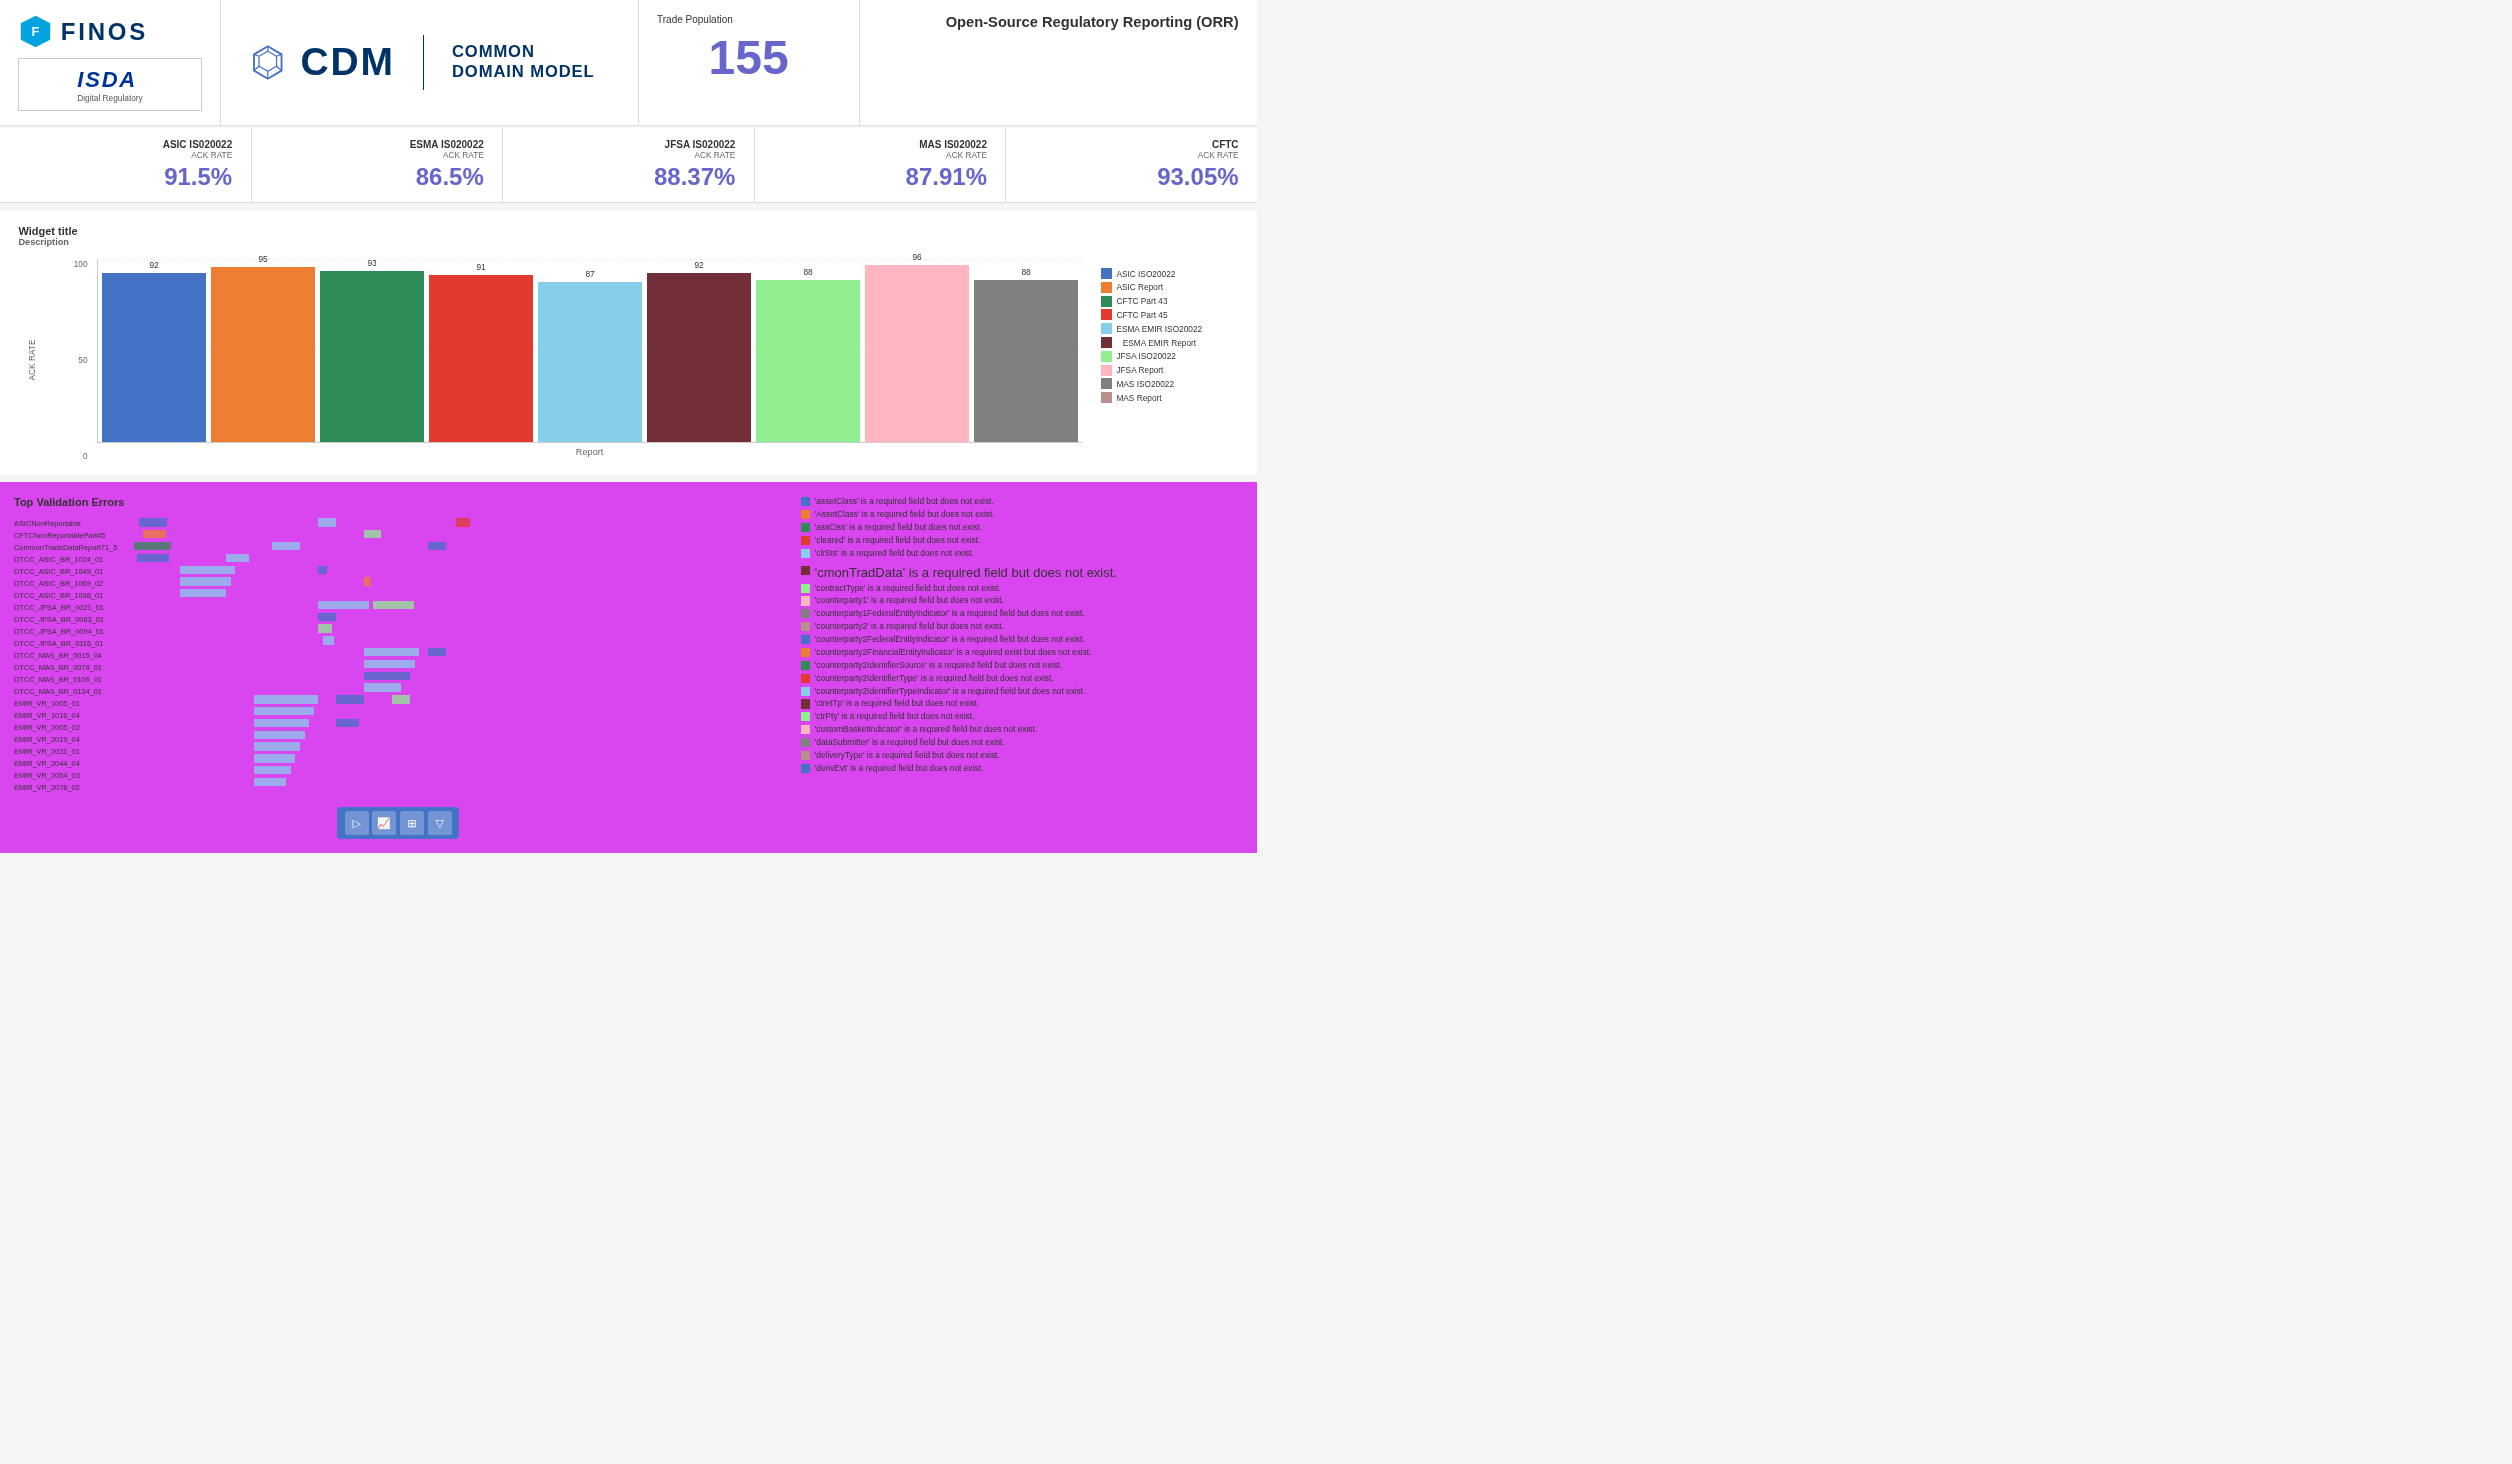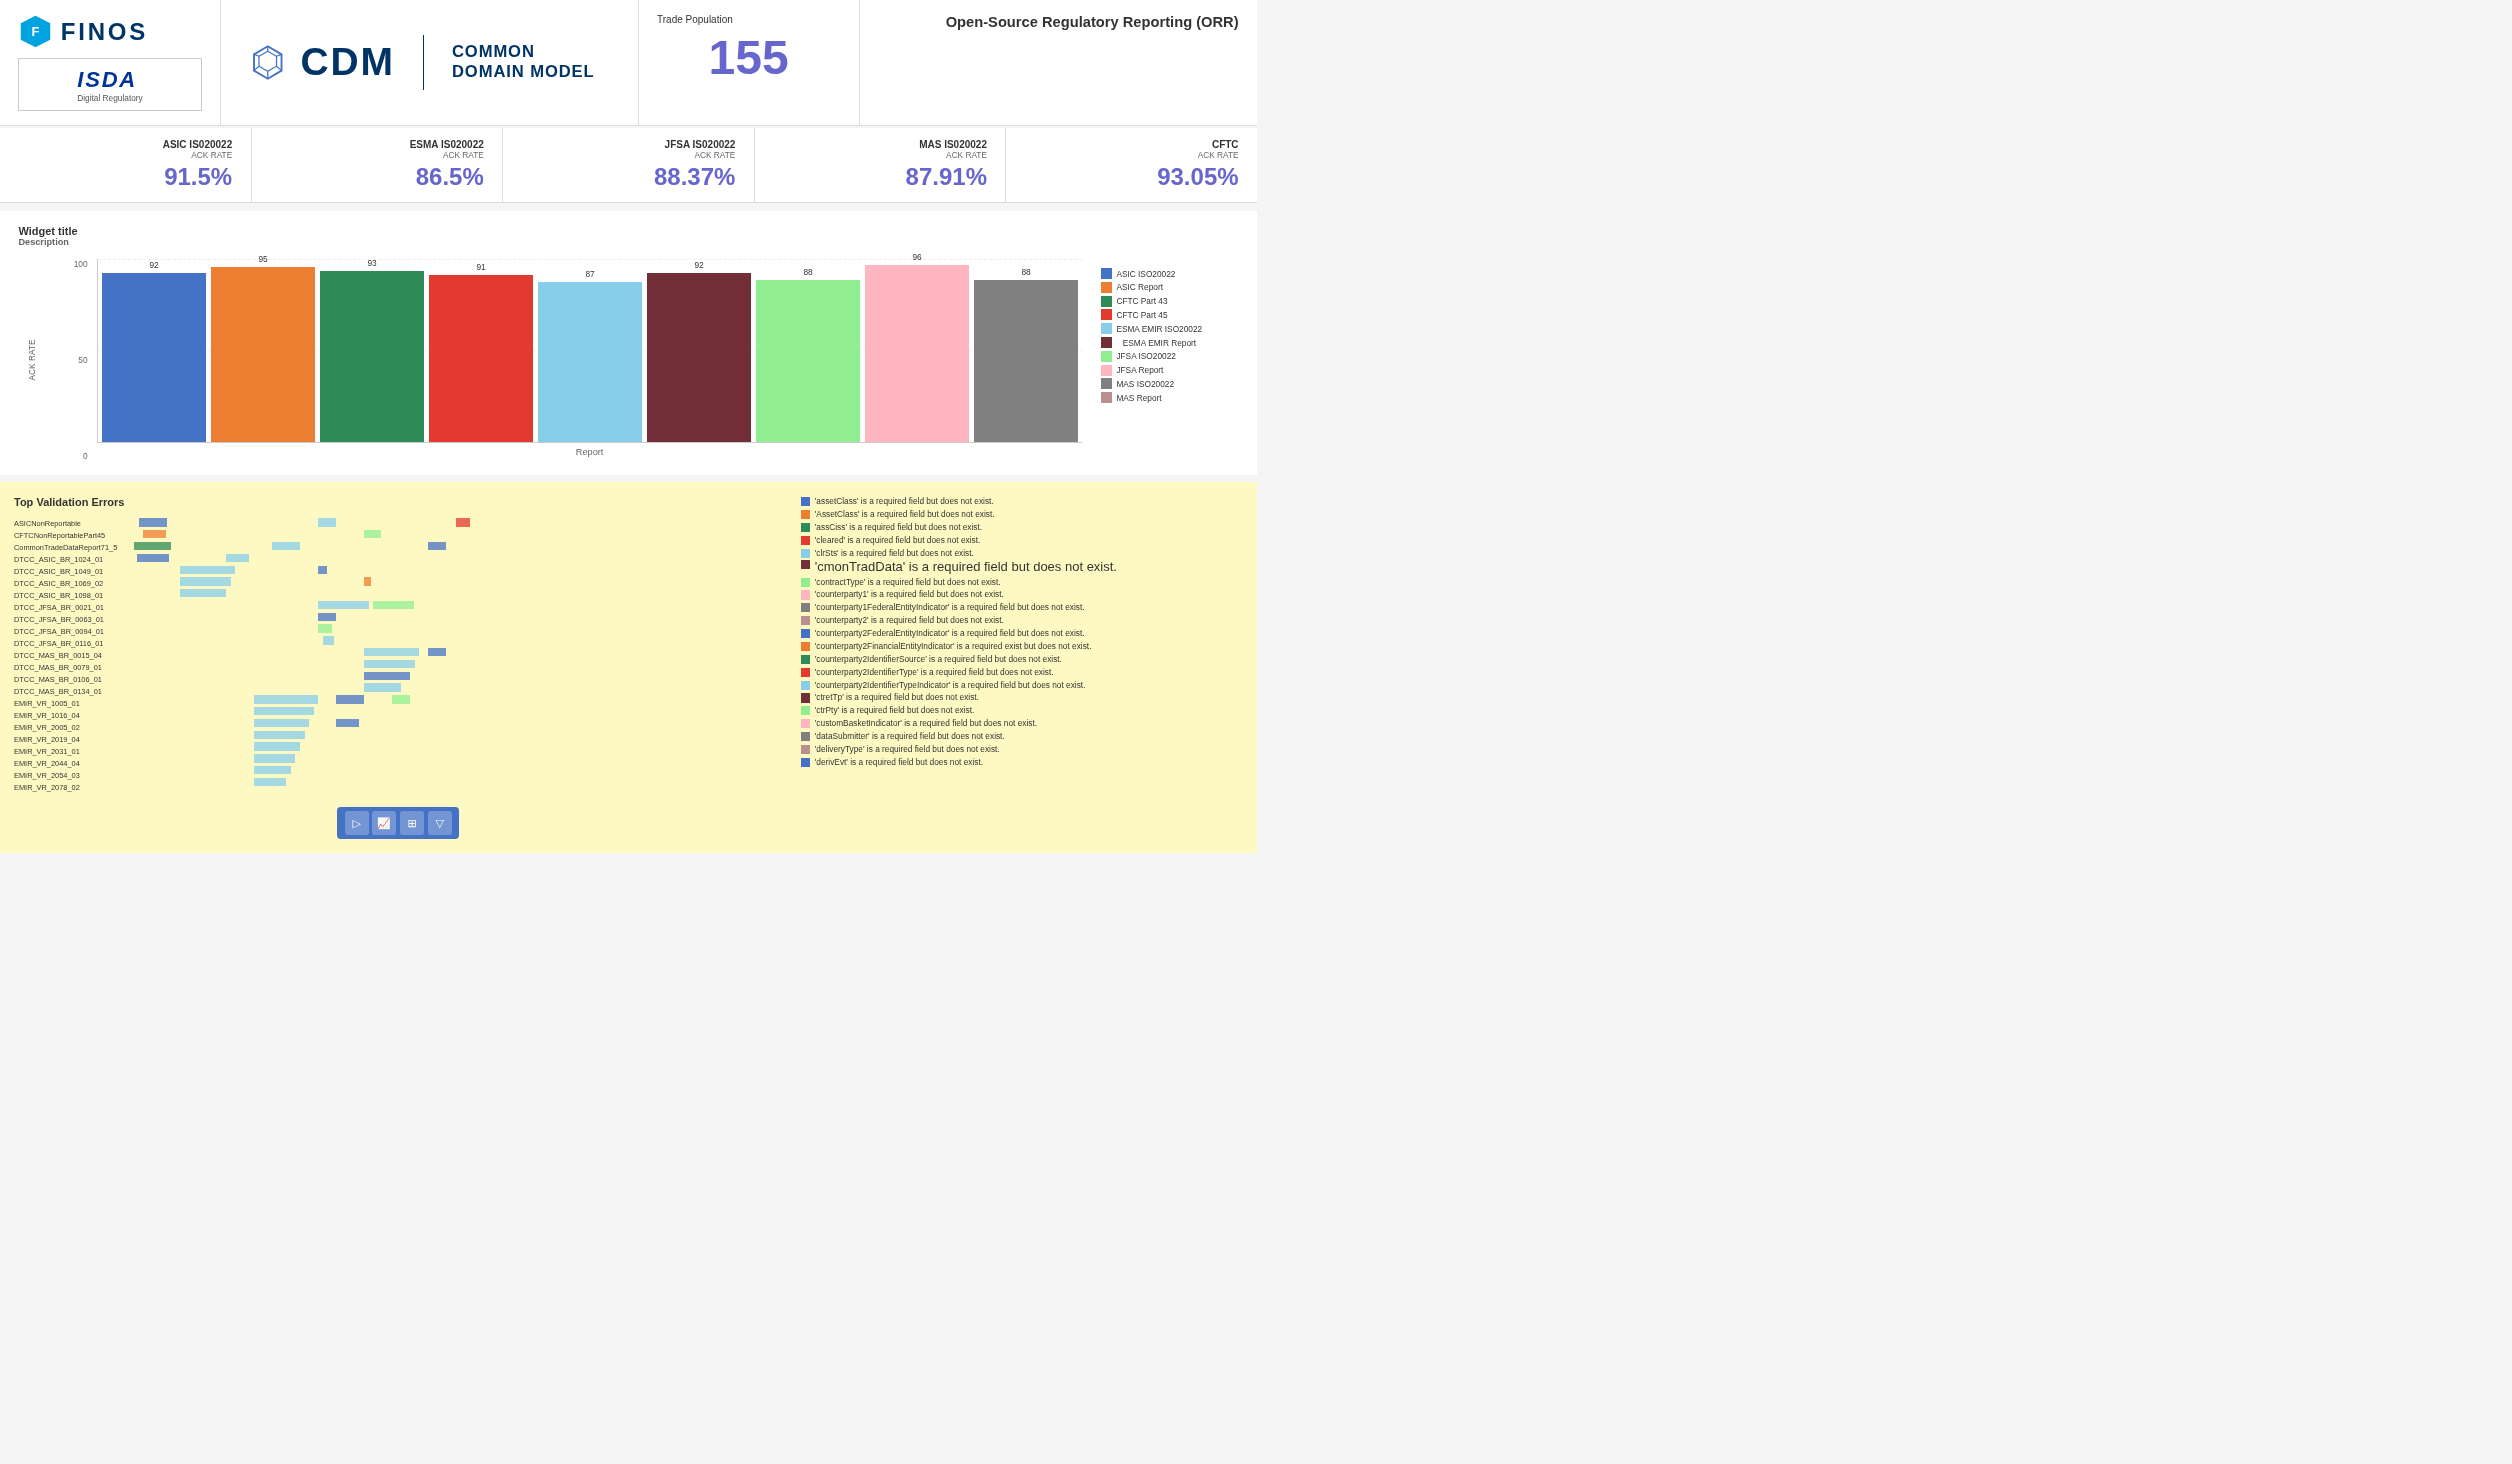--- a/index.html
+++ b/index.html
@@ -19,21 +19,21 @@
 
     .ack-rates { display: flex; background: white; border-bottom: 0.9px solid #ddd; margin-top: 1.8px; }
     .ack-card { flex: 1; padding: 11px 18.4px; border-right: 0.9px solid #ddd; text-align: right; }
     .ack-card:last-child { border-right: none; }
     .ack-regulator { font-size: 10px; font-weight: bold; color: #333; }
     .ack-label { font-size: 8.3px; color: #666; margin-bottom: 3.7px; }
     .ack-value { font-size: 24px; font-weight: bold; color: #6666cc; }
 
     .chart-section { background: white; margin: 7.4px 0; padding: 14px 18.4px; }
 
-    .bottom-section { display: flex; background: #fef9c3; margin-top: 1.8px; padding: 14px; gap: 18.4px; }
+    .bottom-section { display: flex; background: #d946ef; margin-top: 1.8px; padding: 14px; gap: 18.4px; }
     .heatmap-section { flex: 1; }
     .heatmap-title { font-size: 11px; font-weight: bold; color: #333; margin-bottom: 9.2px; }
 
     .errors-section { width: 442px; }
     .isda-logo-text { display: flex; flex-direction: column; }
   </style>
 </head>
 <body>
 
 <div class="top-header">
@@ -351,21 +351,21 @@
     <span style="font-size:8.3px;color:#333;">'AssetClass' is a required field but does not exist.</span>
   </div>
       <div style="display: flex; align-items: flex-start; gap: 4.6px; margin-bottom: 2.8px;">
     <div style="width:9.2px;height:9.2px;background:#2E8B57;flex-shrink:0;margin-top:0.9px;"></div>
     <span style="font-size:8.3px;color:#333;">'assCiss' is a required field but does not exist.</span>
   </div>
       <div style="display: flex; align-items: flex-start; gap: 4.6px; margin-bottom: 2.8px;">
     <div style="width:9.2px;height:9.2px;background:#E23A2E;flex-shrink:0;margin-top:0.9px;"></div>
     <span style="font-size:8.3px;color:#333;">'cleared' is a required field but does not exist.</span>
   </div>
-      <div style="display: flex; align-items: flex-end; gap: 4.6px; margin-bottom: 1px;">
+      <div style="display: flex; align-items: flex-end; gap: 4.6px; margin-bottom: 7px;">
     <div style="width:9.2px;height:9.2px;background:#87CEEB;flex-shrink:0;margin-top:0.9px;"></div>
     <span style="font-size:8.3px;color:#333;">'clrSts' is a required field but does not exist.</span>
   </div>
       <div style="display: flex; align-items: flex-start; gap: 4.6px; margin-bottom: 2.8px;">
     <div style="width:9.2px;height:9.2px;background:#722F37;flex-shrink:0;margin-top:0.9px;"></div>
     <span style="font-size:13px;color:#333;">'cmonTradData' is a required field but does not exist.</span>
   </div>
       <div style="display: flex; align-items: flex-start; gap: 4.6px; margin-bottom: 2.8px;">
     <div style="width:9.2px;height:9.2px;background:#90EE90;flex-shrink:0;margin-top:0.9px;"></div>
     <span style="font-size:8.3px;color:#333;">'contractType' is a required field but does not exist.</span>

